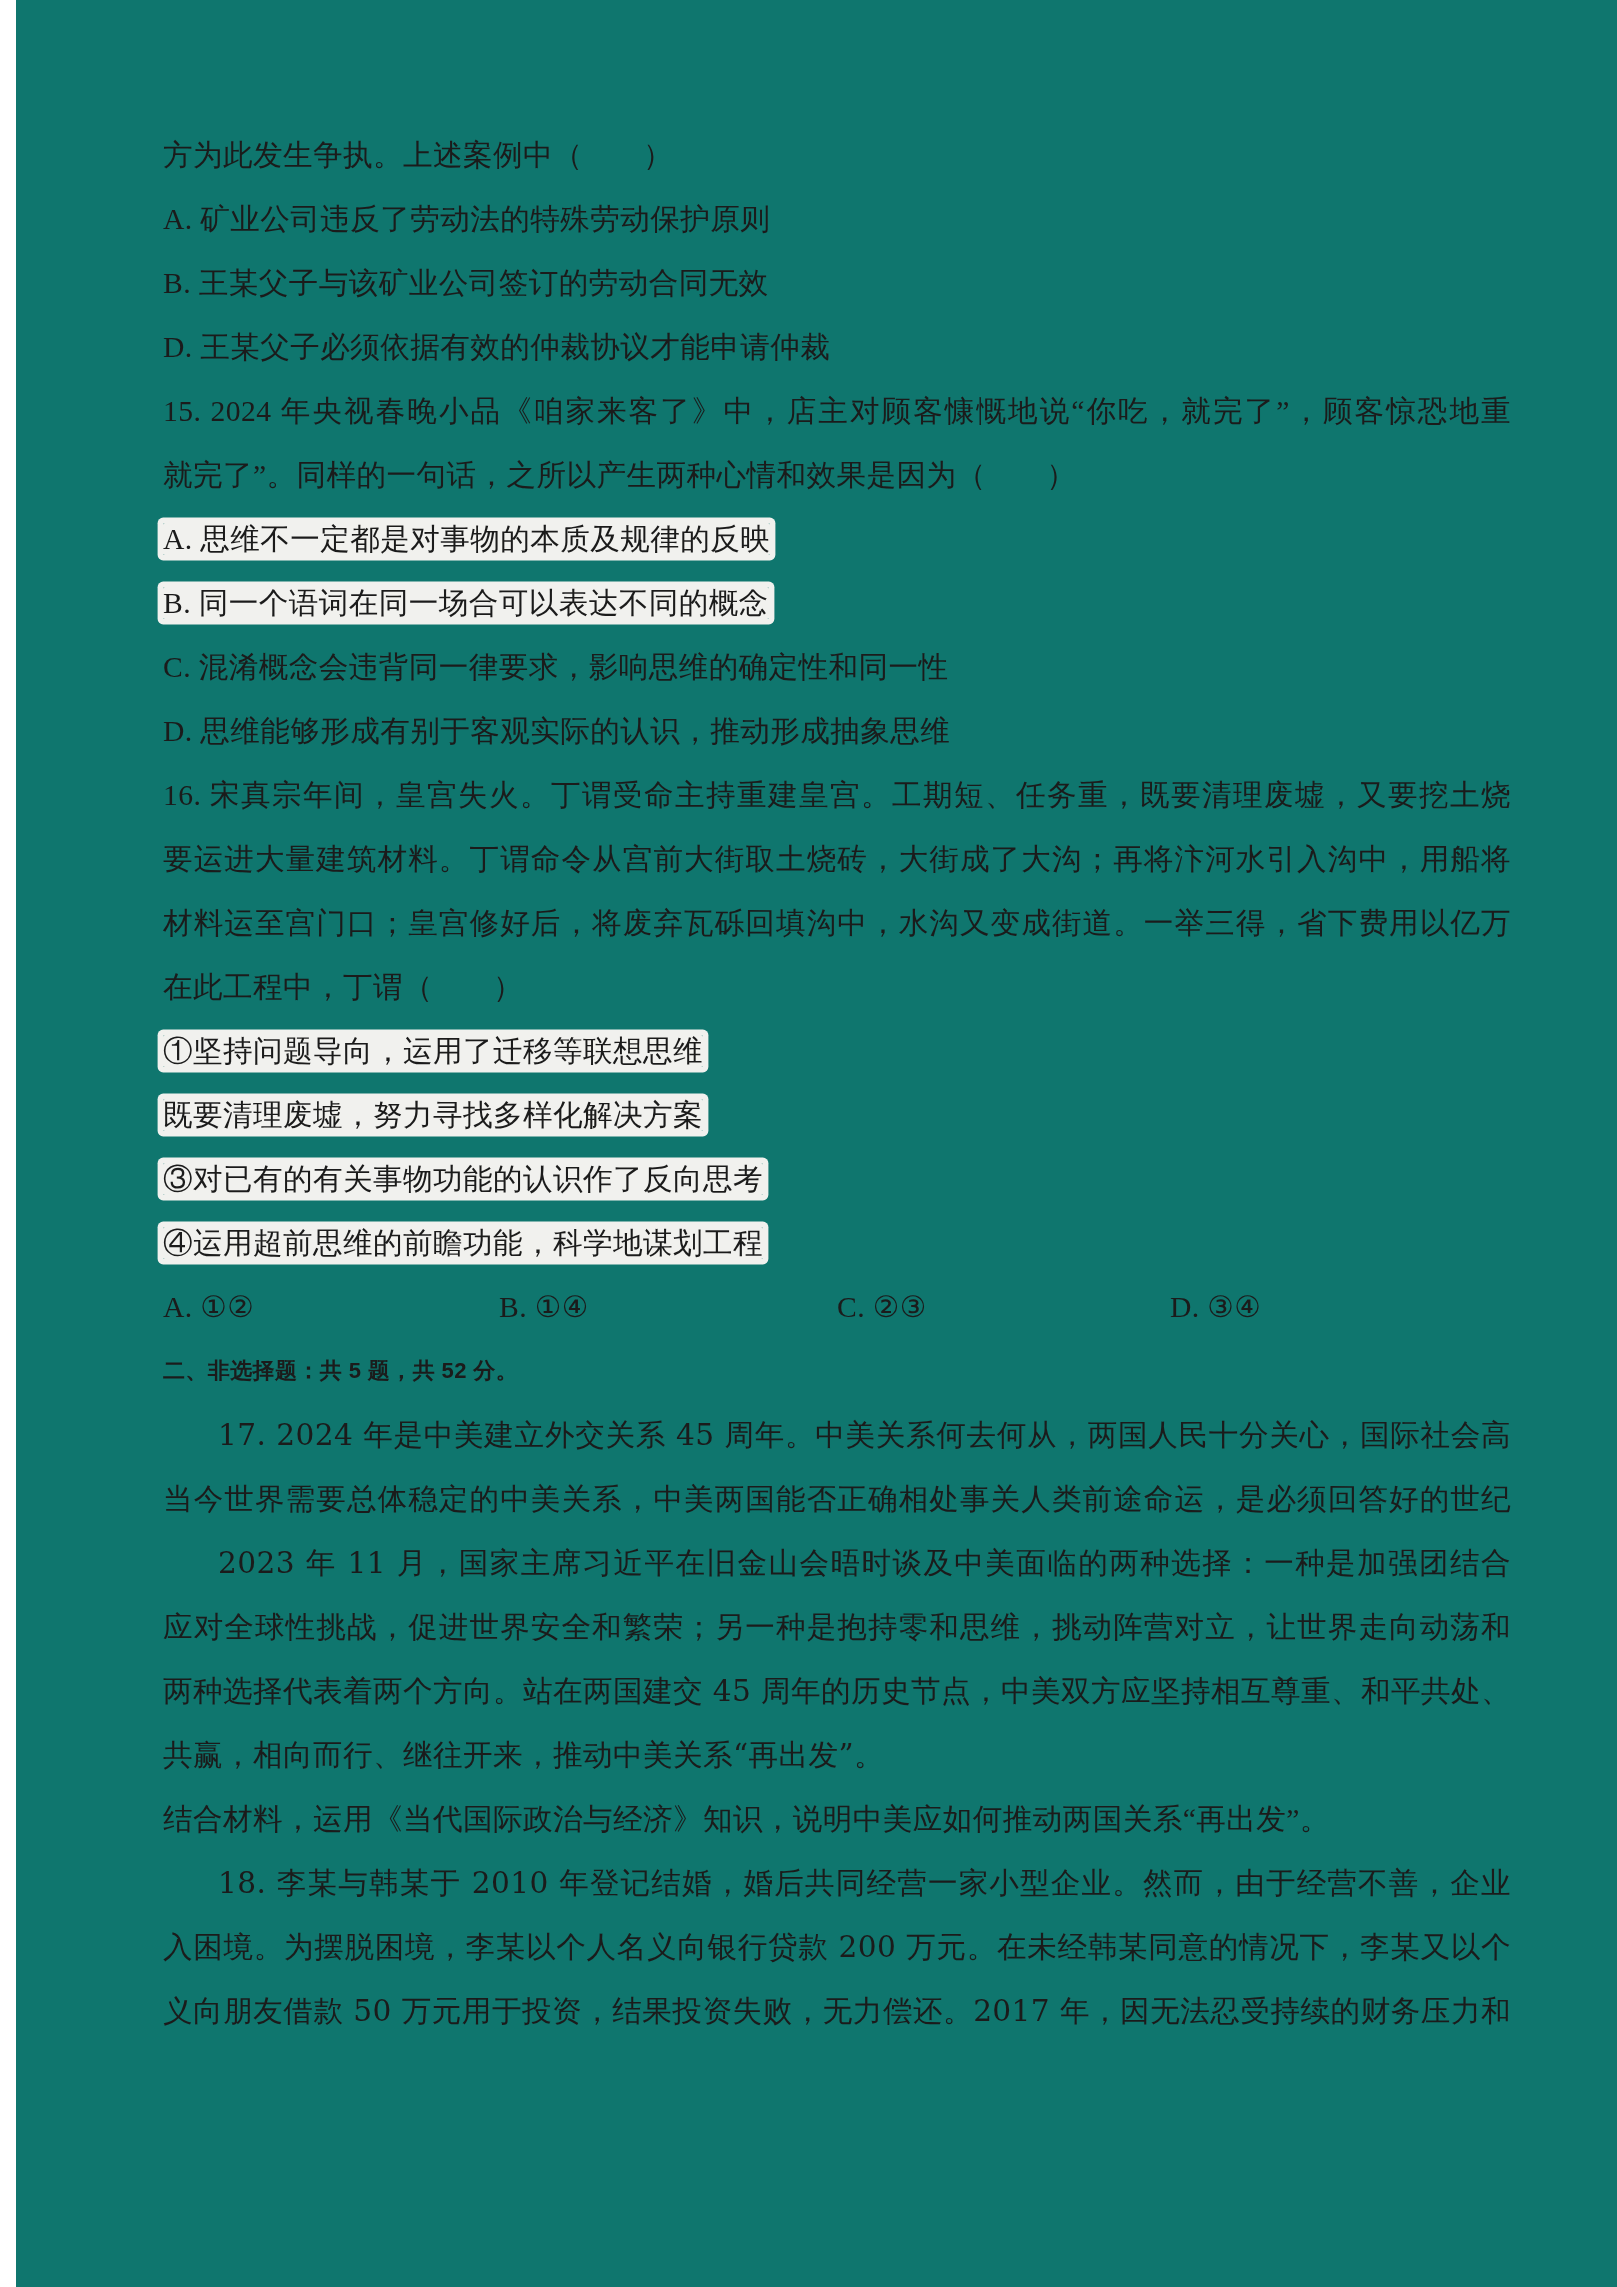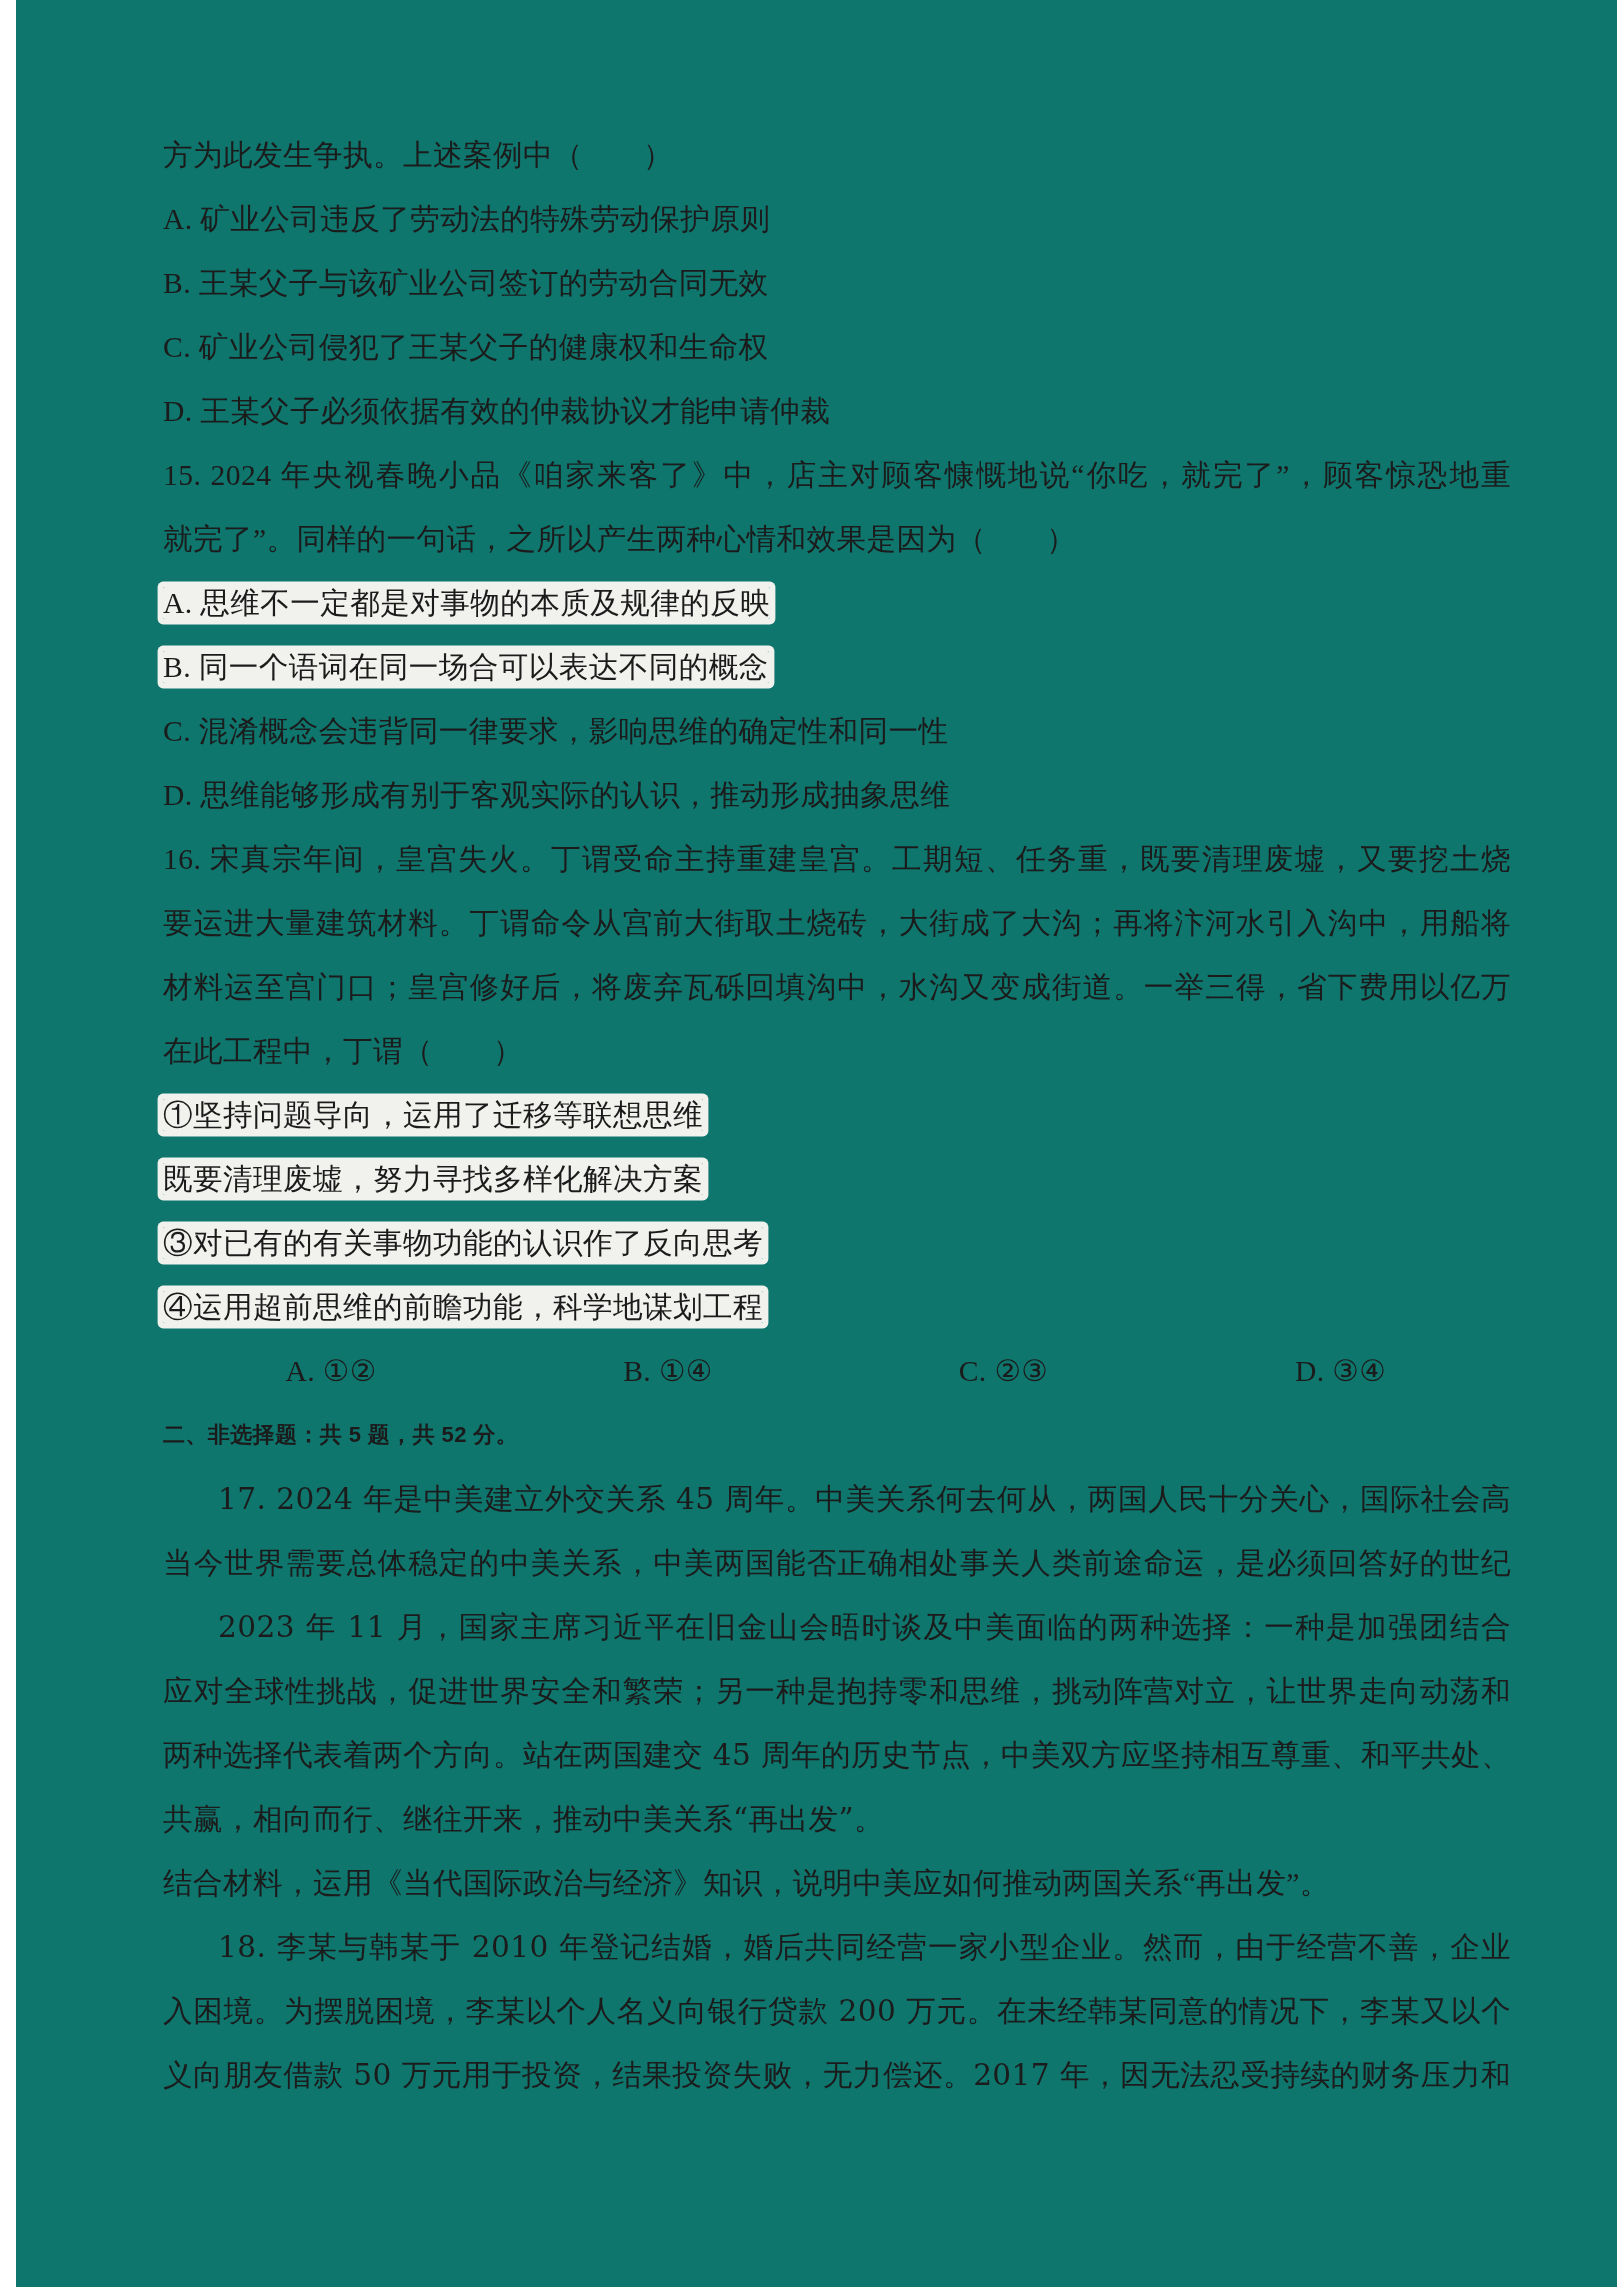--- a/index.html
+++ b/index.html
@@ -43,35 +43,34 @@
     font-family: "Liberation Sans", "DejaVu Sans", sans-serif;
     font-weight: 700;
     font-size: 22px;
   }
   
   .band-bg {
     background: #f1f1ee;
     box-shadow: 0 0 0 5.4px #f1f1ee;
     border-radius: 1.8px;
   }
-  .optrow { display: flex; text-align: center; }
+  .optrow { display: flex; }
   .optrow .cell-a { width: 336px; }
   .optrow .cell-b { width: 338px; }
   .optrow .cell-c { width: 333px; }
   .optrow .cell-d { flex: 1; }
 </style>
 </head>
 <body>
 
 <div class="doc">
 
   <div class="line">方为此发生争执。上述案例中（　　）</div>
   <div class="line">A. 矿业公司违反了劳动法的特殊劳动保护原则</div>
   <div class="line">B. 王某父子与该矿业公司签订的劳动合同无效</div>
-  <div class="line">C. 矿业公司侵犯了王某父子的健康权和生命权</div>
   <div class="line">D. 王某父子必须依据有效的仲裁协议才能申请仲裁</div>
 
   <div class="line just">15. 2024 年央视春晚小品《咱家来客了》中，店主对顾客慷慨地说“你吃，就完了”，顾客惊恐地重复：“吃，</div>
   <div class="line">就完了”。同样的一句话，之所以产生两种心情和效果是因为（　　）</div>
   <div class="line"><span class="band-bg">A. 思维不一定都是对事物的本质及规律的反映</span></div>
   <div class="line"><span class="band-bg">B. 同一个语词在同一场合可以表达不同的概念</span></div>
   <div class="line">C. 混淆概念会违背同一律要求，影响思维的确定性和同一性</div>
   <div class="line">D. 思维能够形成有别于客观实际的认识，推动形成抽象思维</div>
 
   <div class="line just">16. 宋真宗年间，皇宫失火。丁谓受命主持重建皇宫。工期短、任务重，既要清理废墟，又要挖土烧砖，还</div>

